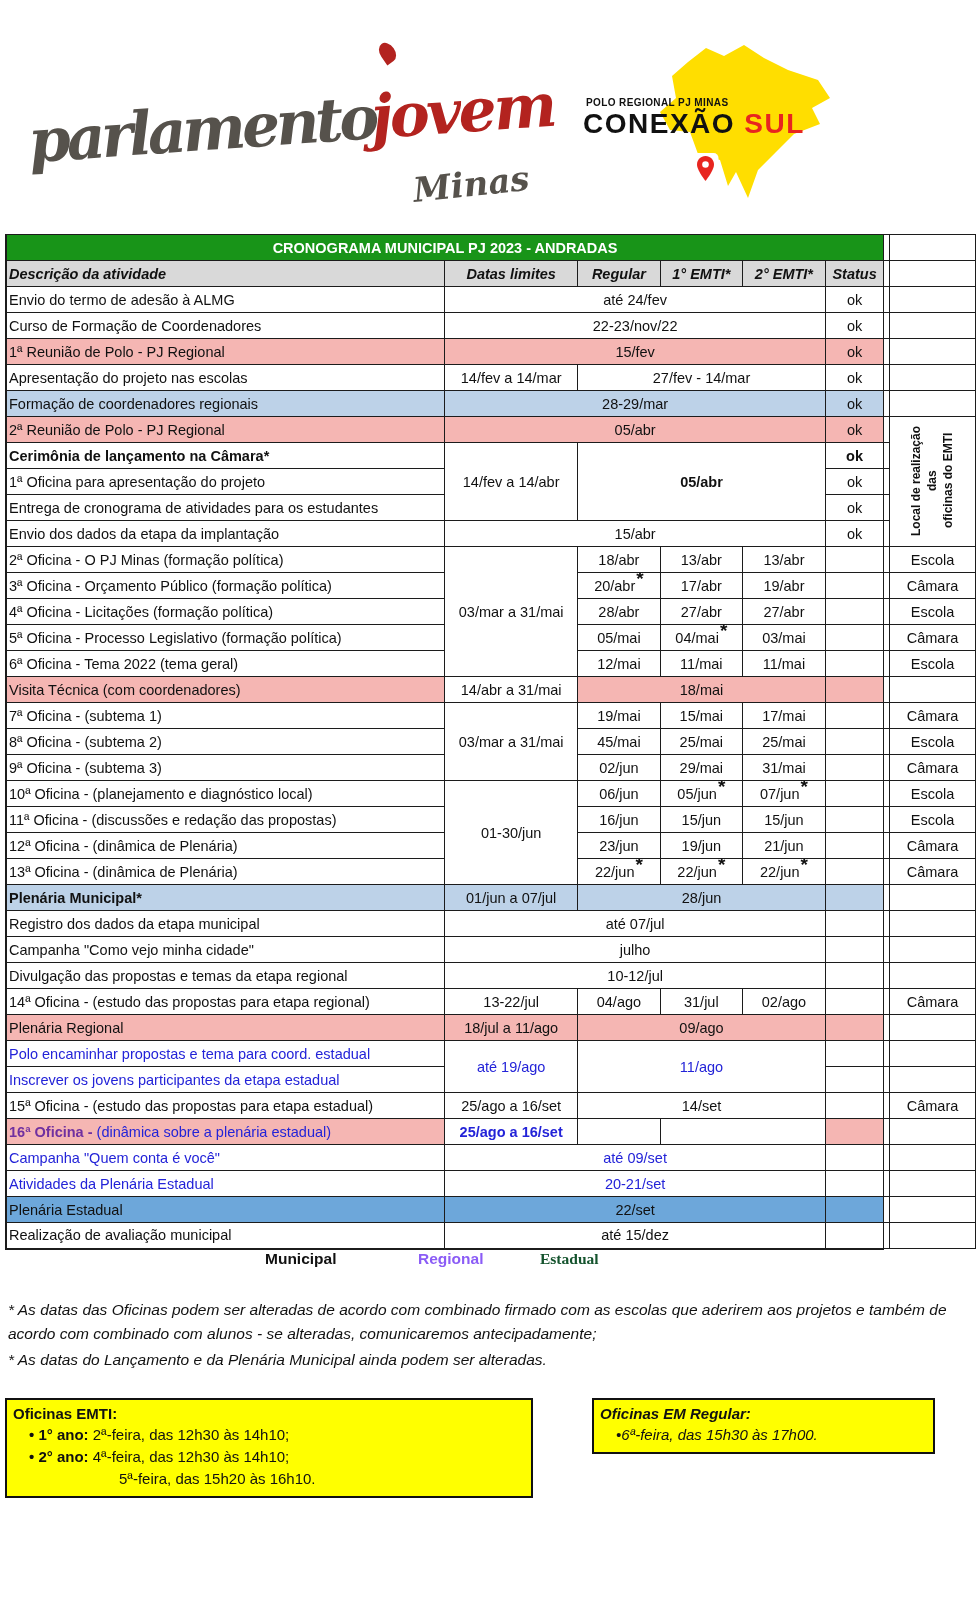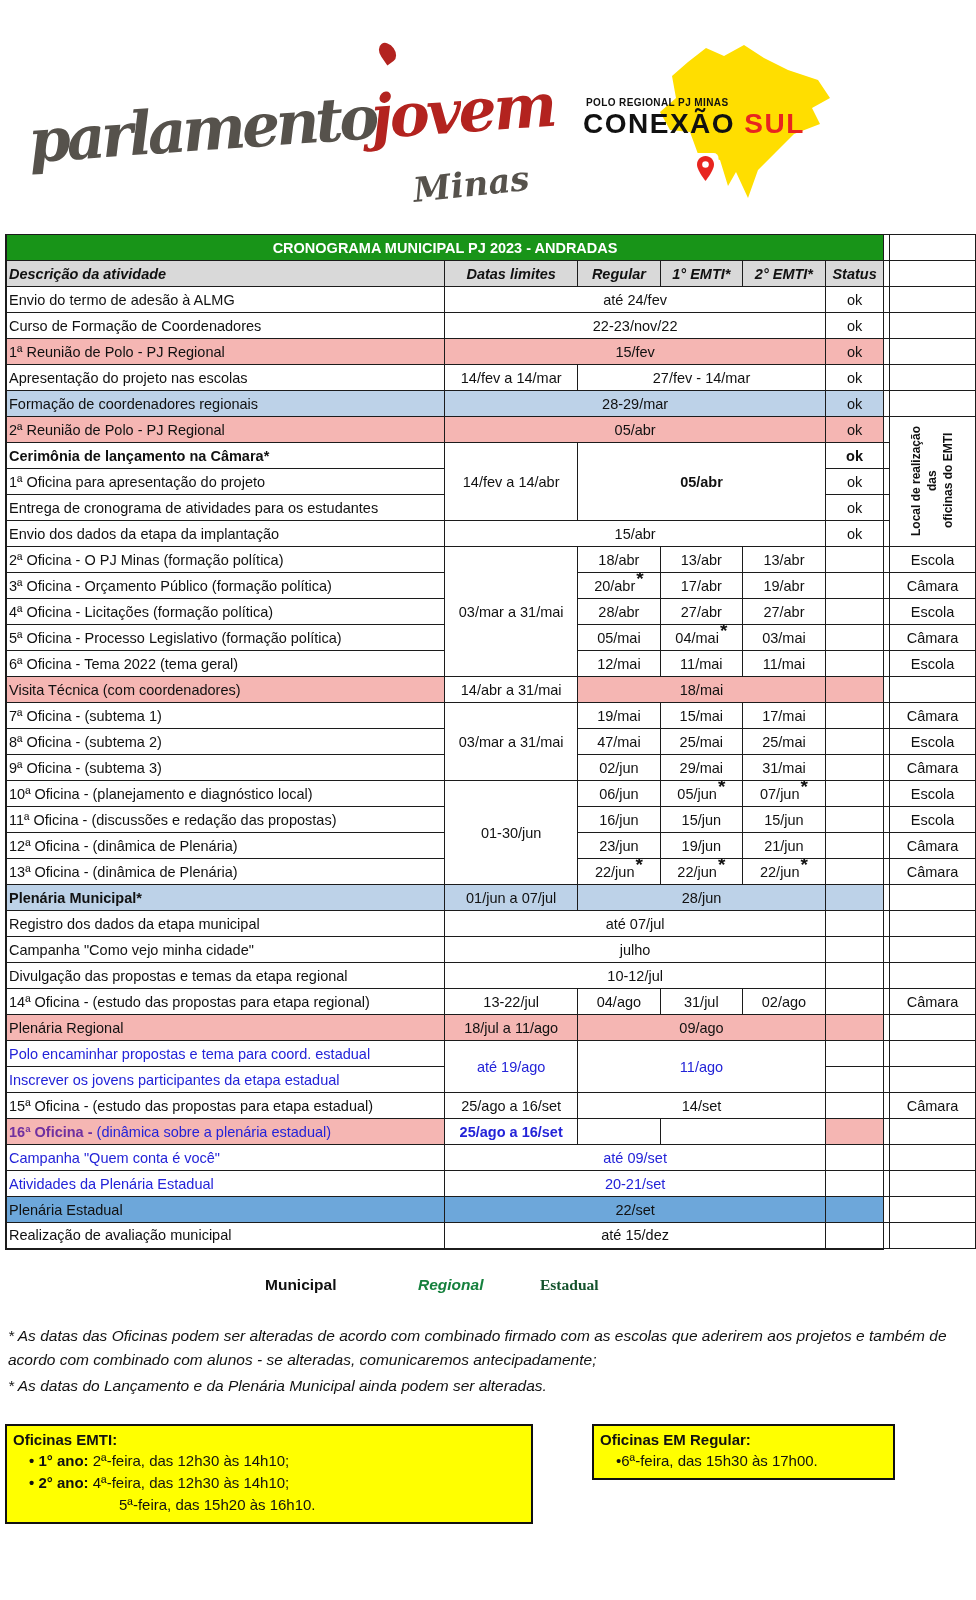--- a/index.html
+++ b/index.html
@@ -48,29 +48,29 @@
            font-weight:bold; font-size:12px; line-height:1.35; display:inline-block; }
   .bg-pink { background:var(--pink); }
   .bg-blue { background:var(--lightblue); }
   .bg-strong { background:var(--strongblue); }
   .c-blue { color:var(--textblue); }
   .c-purple { color:var(--purple); }
   .b { font-weight:bold; }
   .star { font-weight:bold; font-size:19px; line-height:0; vertical-align:top;
           position:relative; top:1px; margin-left:1px; }
   
-  .legend { position:relative; height:26px; margin-top:26px; }
+  .legend { position:relative; height:26px; }
   .legend span { position:absolute; font-weight:bold; font-size:15.5px; }
   .notes { margin:22px 10px 0 8px; width:950px; font-size:15.5px; line-height:1.55;font-style:italic; }
   .notes p { margin-bottom:2px; }
   .boxes { position:relative; margin-top:26px; height:150px; }
   .ybox { position:absolute; top:0; background:var(--yellow); border:2px solid #111;
           padding:3px 8px 6px 6px; font-size:15px; line-height:1.45; }
   .ybox-left { left:5px; width:528px; }
-  .ybox-right { left:592px; width:303px; }
+  .ybox-right { left:592px; width:343px;font-style:italic; }
   .ybox .bt { font-weight:bold; }
   .ybox .cont { padding-left:106px; }
   .ybox .ind { padding-left:16px; }
 </style>
 </head>
 <body>
 
 <div class="page-header">
   <div class="logo-main">
     <div class="lrow">
@@ -249,21 +249,21 @@
         <td rowspan="3" class="ctr">03/mar a 31/mai</td>
         <td class="ctr">19/mai</td>
         <td class="ctr">15/mai</td>
         <td class="ctr">17/mai</td>
         <td class="ctr col-status"></td>
         <td class="spacer"></td>
         <td class="loc ctr">Câmara</td>
       </tr>
       <tr>
         <td class="col-desc">8ª Oficina - (subtema 2)</td>
-        <td class="ctr">47/mai</td>
+        <td class="ctr">45/mai</td>
         <td class="ctr">25/mai</td>
         <td class="ctr">25/mai</td>
         <td class="ctr col-status"></td>
         <td class="spacer"></td>
         <td class="loc ctr">Escola</td>
       </tr>
       <tr>
         <td class="col-desc">9ª Oficina - (subtema 3)</td>
         <td class="ctr">02/jun</td>
         <td class="ctr">29/mai</td>
@@ -413,21 +413,21 @@
         <td colspan="4" class="ctr">até 15/dez</td>
         <td class="ctr col-status"></td>
         <td class="spacer"></td>
         <td class="noloc"></td>
       </tr>
     </tbody>
   </table>
 
 <div class="legend">
     <span style="left: 265px; color: rgb(17, 17, 17);">Municipal</span>
-    <span style="left: 418px; color: #15803d; font-style: italic;">Regional</span>
+    <span style="left: 418px; color: #8b5cf6;">Regional</span>
     <span style="left: 540px; color: #14532d; font-family: Liberation Serif, serif;">Estadual</span>
   </div>
 
 <div class="notes">
     <p>* As datas das Oficinas podem ser alteradas de acordo com combinado firmado com as escolas que aderirem aos projetos e também de acordo com combinado com alunos - se alteradas, comunicaremos antecipadamente;</p>
     <p>* As datas do Lançamento e da Plenária Municipal ainda podem ser alteradas.</p>
   </div>
 
 <div class="boxes">
   <div class="ybox ybox-left">

